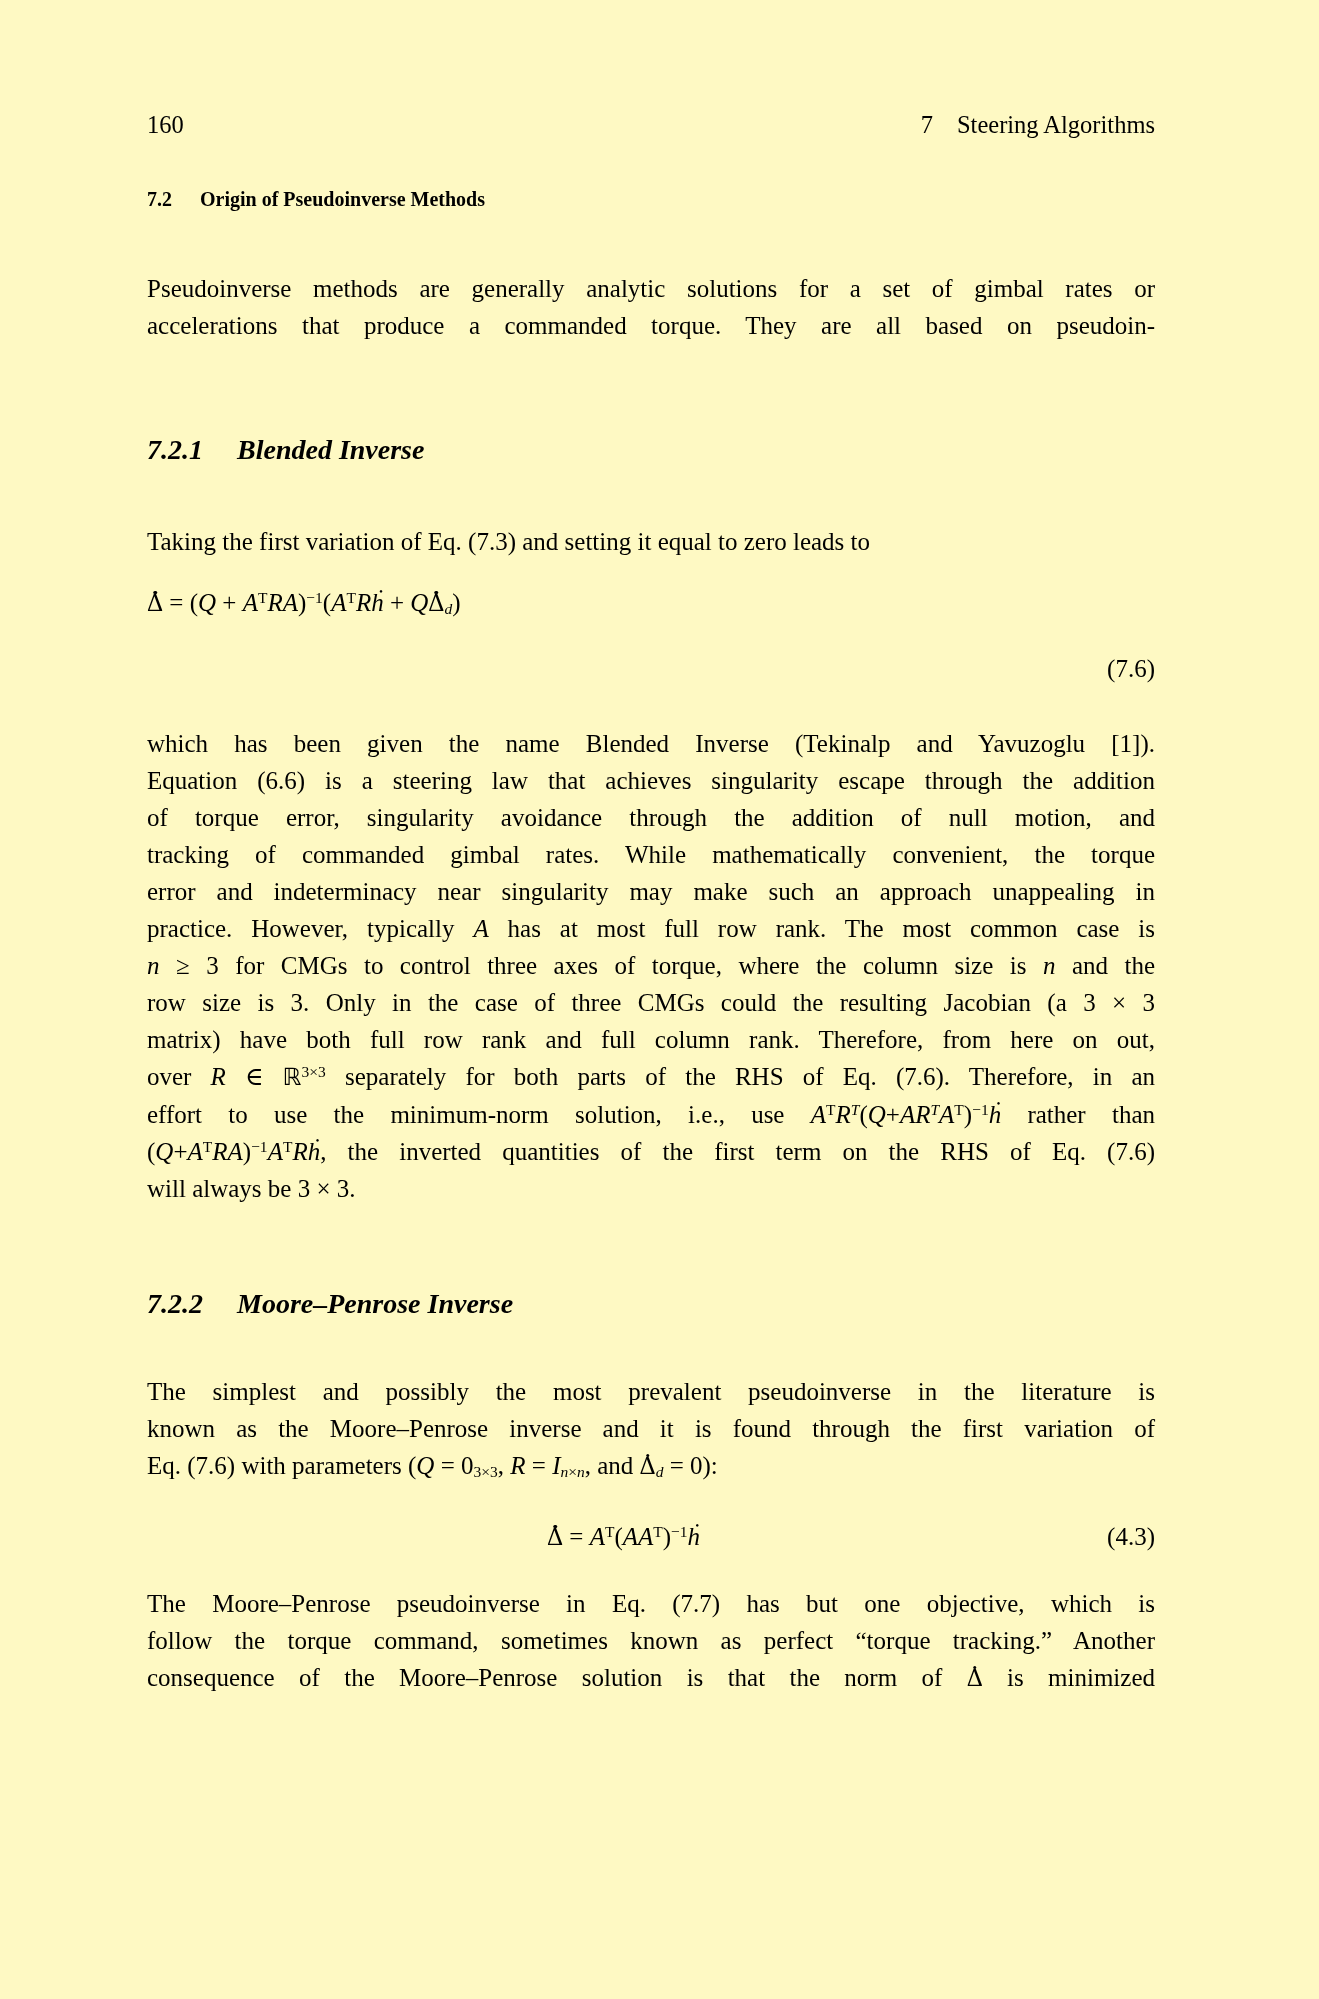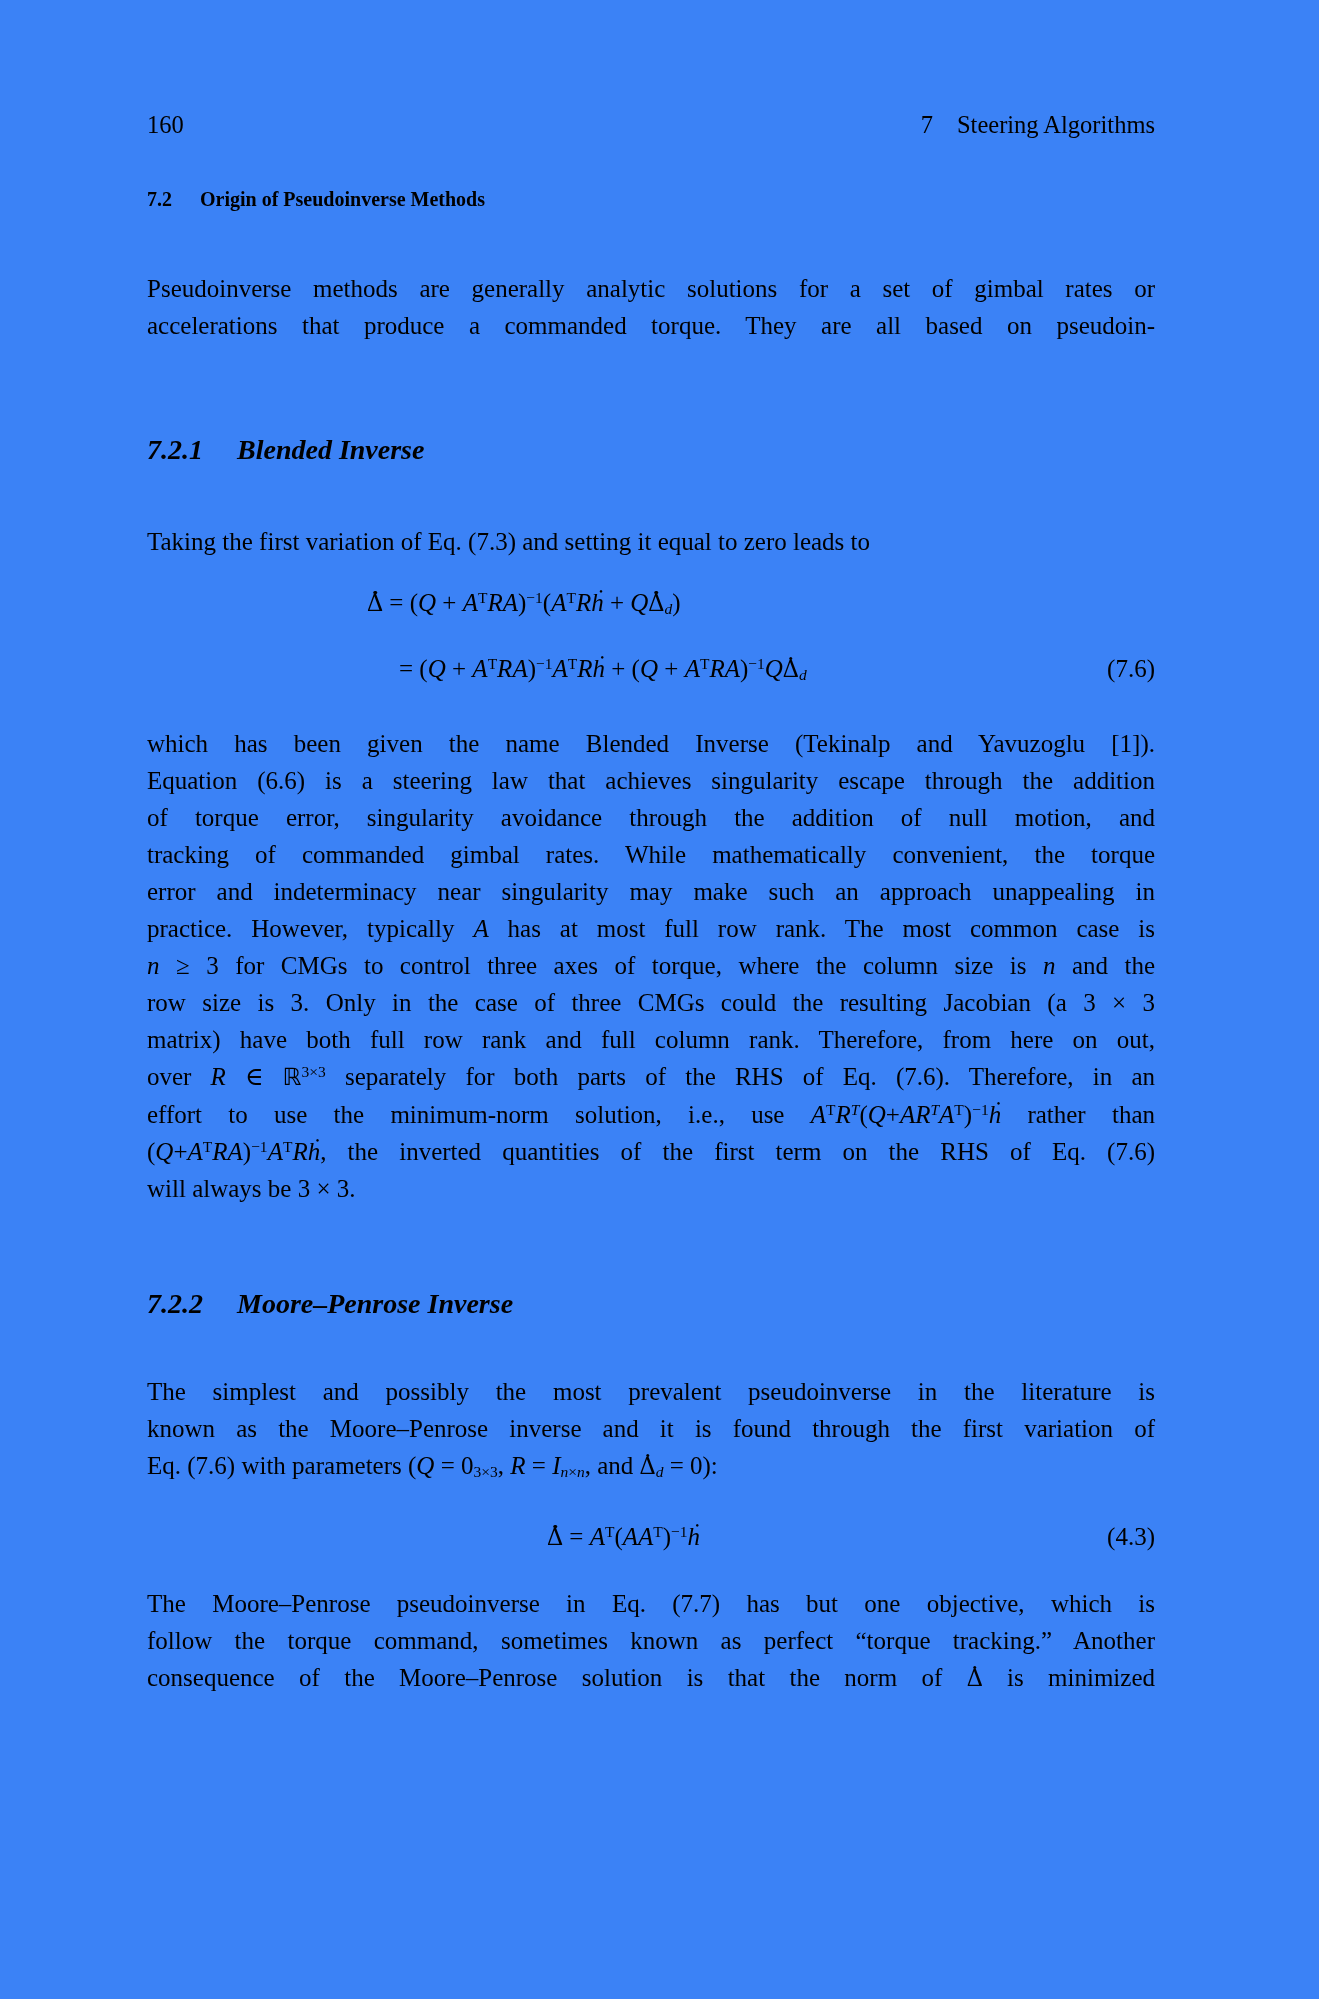--- a/index.html
+++ b/index.html
@@ -1,20 +1,20 @@
 <!DOCTYPE html>
 <html><head>
 <meta charset="utf-8">
 <style>
   html, body { margin: 0; padding: 0; background: #ffffff; }
   .page {
     position: relative;
     width: 1319px;
     height: 1999px;
-    background: #3b82f6;
+    background: #fef9c3;
     color: #000000;
     font-family: "Liberation Serif", "DejaVu Serif", "DejaVu Sans", serif;
     font-size: 25px;
     overflow: hidden;
     box-sizing: border-box;
     padding: 110px 164px 0 147px;
   }
   .running-head {
     display: flex;
     justify-content: space-between;
@@ -53,21 +53,21 @@
   .mt-sub1  { margin-top: 89px; }
   .mt-lead  { margin-top: 56px; }
   .mt-para2 { margin-top: 34px; }
   .mt-sub2  { margin-top: 80px; }
   .mt-para3 { margin-top: 52px; }
   .mt-para4 { margin-top: 26px; }
 
   .eq { position: relative; font-size: 25px; }
   .eq76 { margin-top: 21px; }
   .eq .eqrow { position: relative; height: 44px; line-height: 44px; white-space: nowrap; }
-  .eq76 .r1 { margin-left: 220px; }
+  .eq76 .r1 { }
   .eq76 .r2 { margin-left: 252px; margin-top: 22px; }
   .eq77 { margin-top: 31px; }
   .eq77 .r1 { margin-left: 400px; }
   .eqnum { position: absolute; right: 0; top: 0; }
 
   sup {
     font-size: 0.62em;
     line-height: 0;
     position: relative;
     vertical-align: baseline;
@@ -122,21 +122,20 @@
 
   <div class="para mt-lead">
     <div class="line last">Taking the first variation of Eq. (7.3) and setting it equal to zero leads to</div>
   </div>
 
   <div class="eq eq76">
     <div class="eqrow r1">
       <span><span class="ovd">Δ</span> = (<i>Q</i> + <i>A</i><sup>T</sup><i>RA</i>)<sup>−1</sup>(<i>A</i><sup>T</sup><i>Rḣ</i> + <i>Q</i><span class="ovd">Δ</span><sub><i>d</i></sub>)</span>
     </div>
     <div class="eqrow r2">
-      <span>= (<i>Q</i> + <i>A</i><sup>T</sup><i>RA</i>)<sup>−1</sup><i>A</i><sup>T</sup><i>Rḣ</i> + (<i>Q</i> + <i>A</i><sup>T</sup><i>RA</i>)<sup>−1</sup><i>Q</i><span class="ovd">Δ</span><sub><i>d</i></sub></span>
       <span class="eqnum">(7.6)</span>
     </div>
   </div>
 
   <div class="para mt-para2">
     <div class="line">which has been given the name Blended Inverse (Tekinalp and Yavuzoglu [1]).</div>
     <div class="line">Equation (6.6) is a steering law that achieves singularity escape through the addition</div>
     <div class="line">of torque error, singularity avoidance through the addition of null motion, and</div>
     <div class="line">tracking of commanded gimbal rates. While mathematically convenient, the torque</div>
     <div class="line">error and indeterminacy near singularity may make such an approach unappealing in</div>

